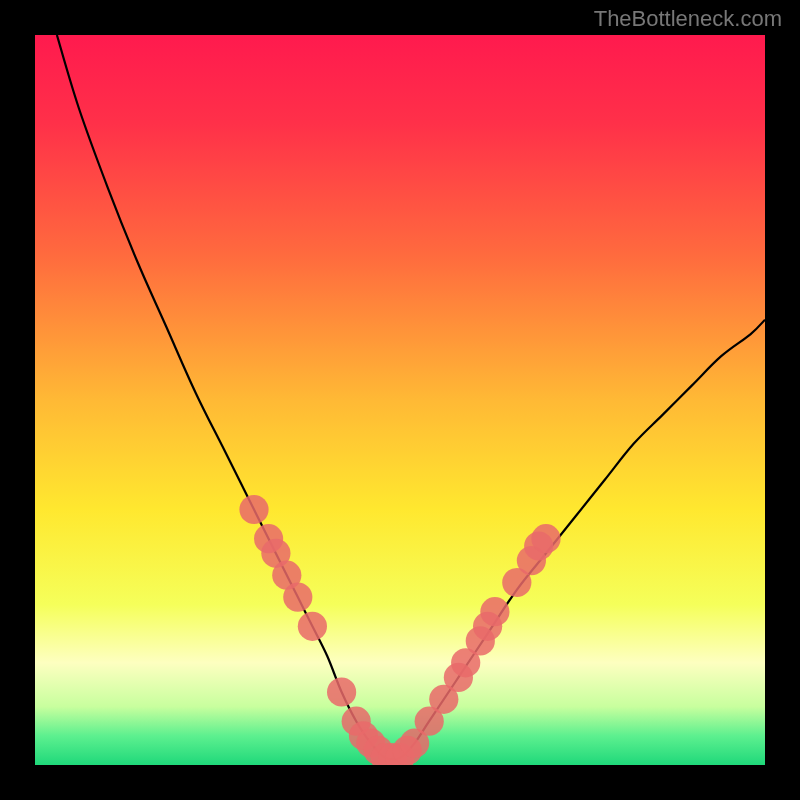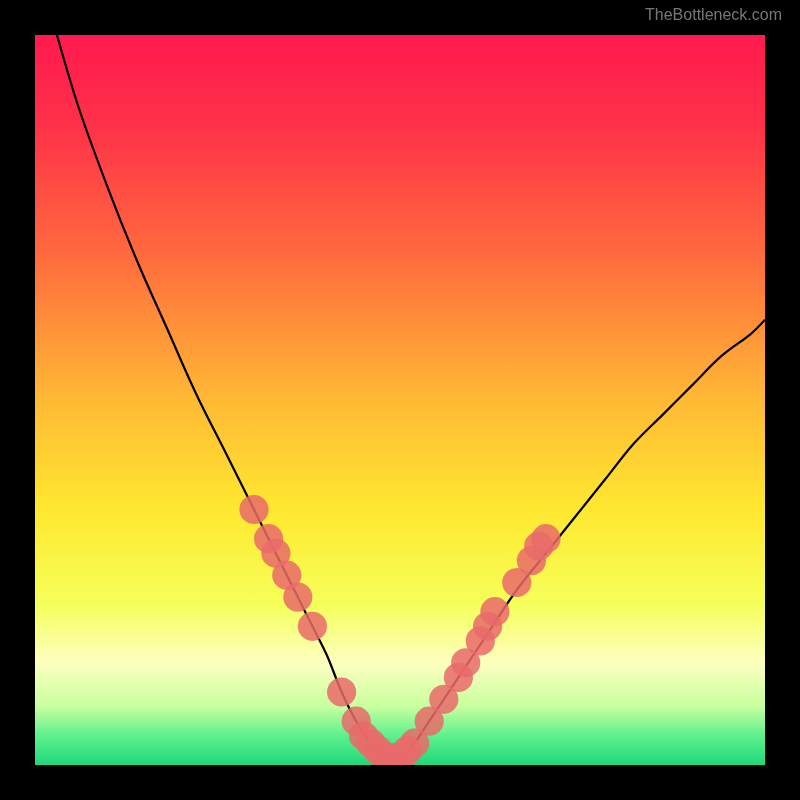--- a/index.html
+++ b/index.html
@@ -9,21 +9,21 @@
     height: 800px;
     background: #000;
     position: relative;
     font-family: Arial, Helvetica, sans-serif;
   }
   .watermark {
     position: absolute;
     top: 6px;
     right: 18px;
     color: #777;
-    font-size: 16px;
+    font-size: 22px;
     font-weight: 400;
     z-index: 10;
   }
   .plot-area {
     position: absolute;
     left: 35px;
     top: 35px;
     width: 730px;
     height: 730px;
   }

